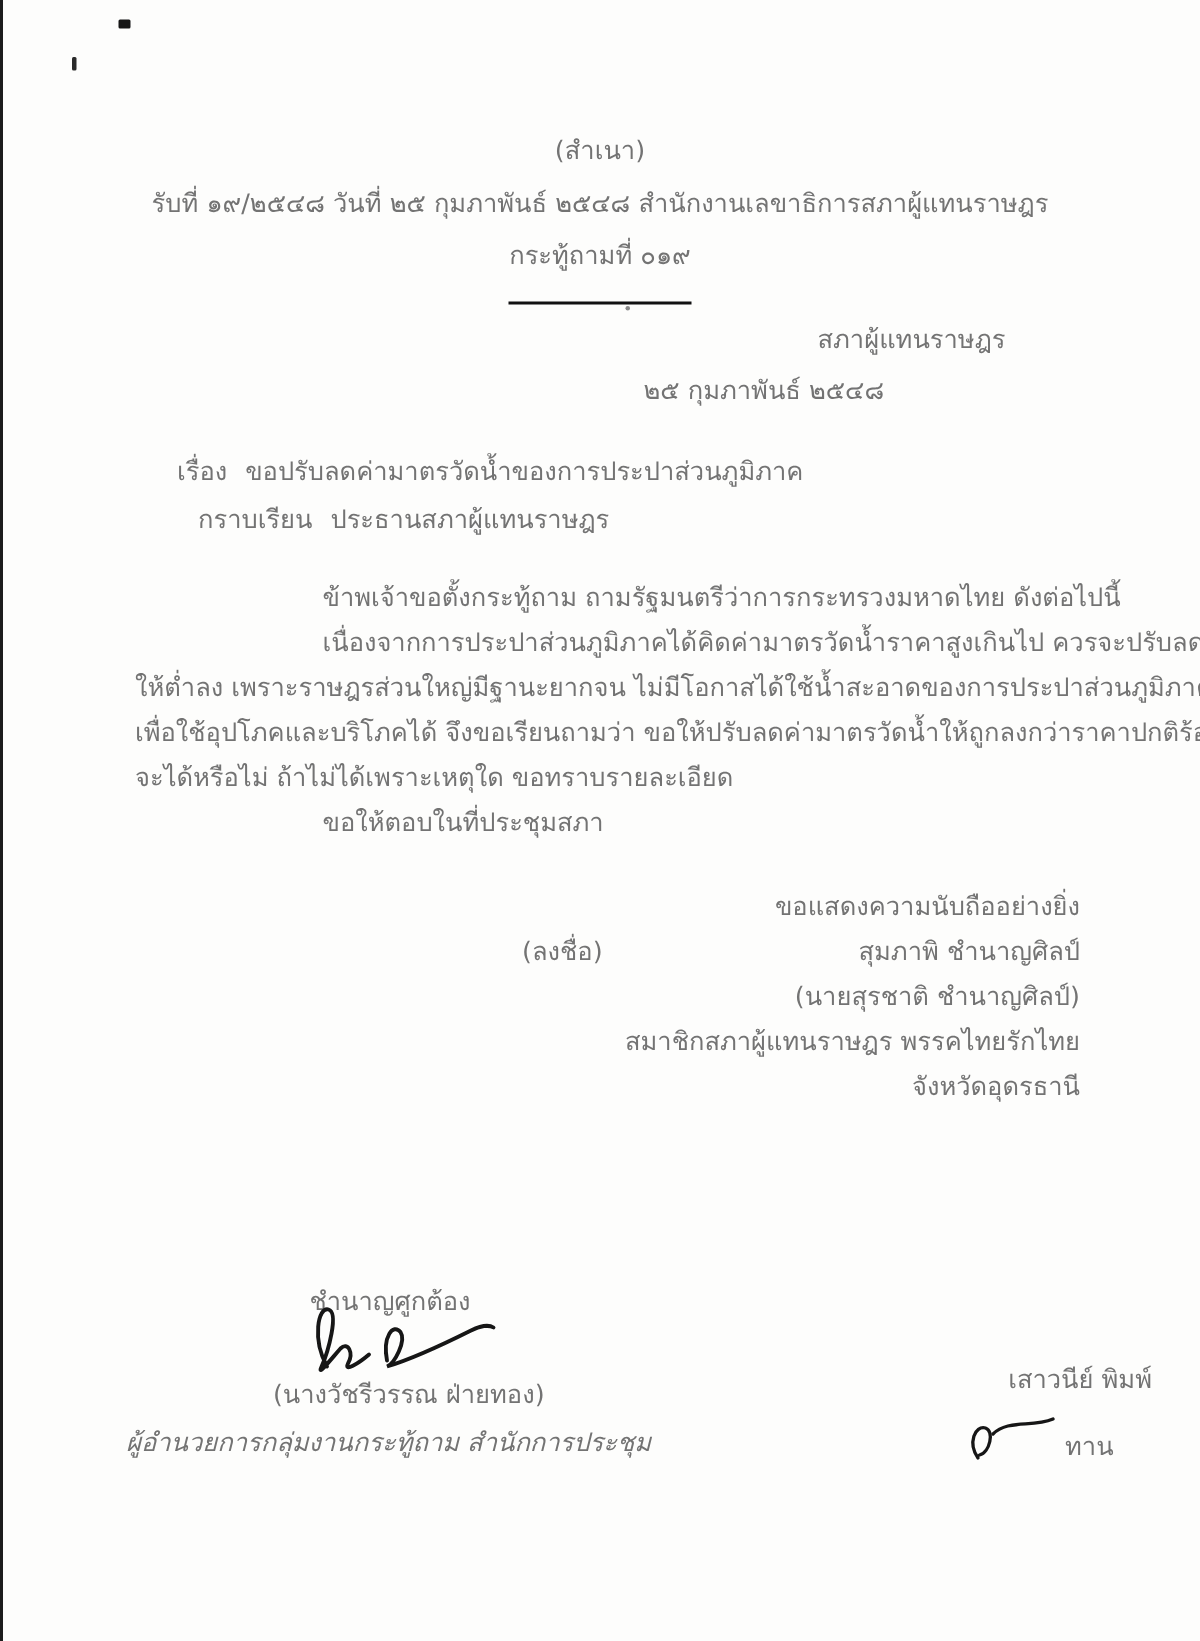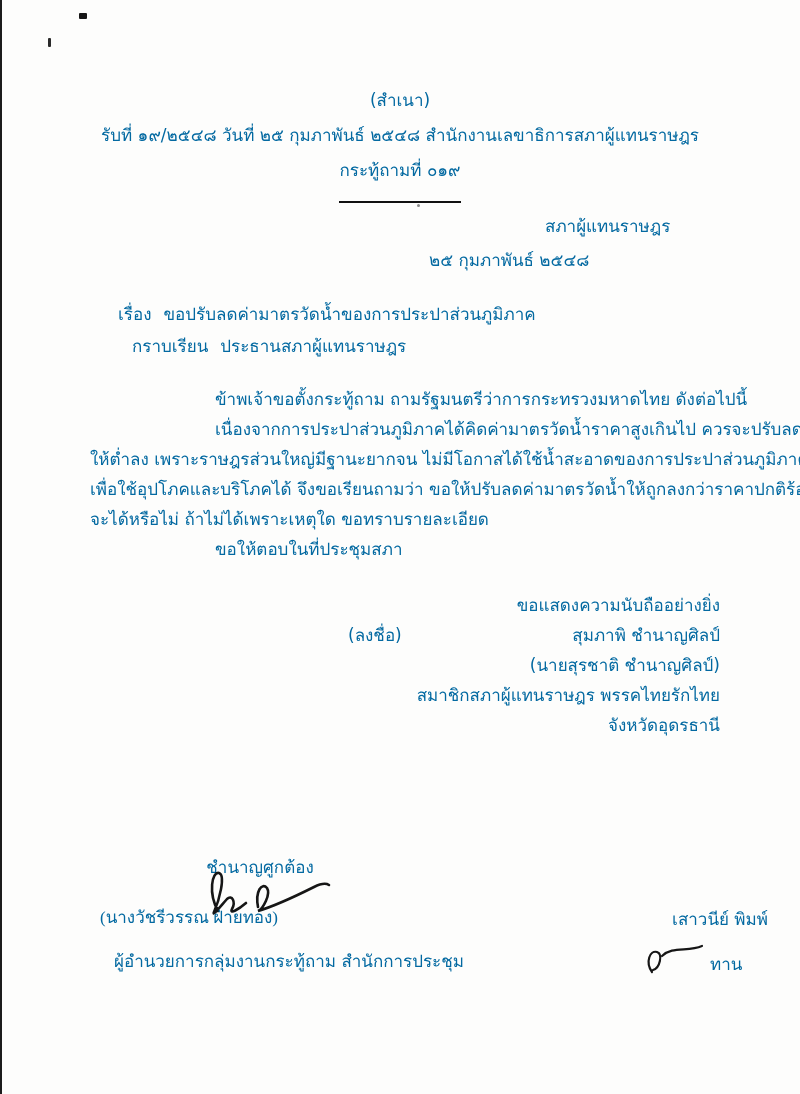--- a/index.html
+++ b/index.html
@@ -8,21 +8,21 @@
     background: #e8e8e8;
   }
   .page {
     position: relative;
     width: 800px;
     height: 1094px;
     margin: 0 auto;
     background: #fdfdfc;
     overflow: hidden;
     font-family: "DejaVu Sans", sans-serif;
-    color: #0369a1;
+    color: #737373;
     font-size: 17px;
   }
   .abs { position: absolute; }
   .centered { left: 0; width: 100%; text-align: center; }
   .line { white-space: nowrap; }
 
   
   .copy-label       { top: 86px;  }
   .receive-stamp    { top: 121px; }
   .question-number  { top: 156px; }
@@ -48,22 +48,22 @@
 
   
   .closing-block { left: 280px; top: 590px; width: 440px; text-align: right; }
   .closing-line  { height: 30px; line-height: 30px; position: relative; }
   .signed-label  { position: absolute; left: 68px; top: 0; }
 
   
   .cert-block  { left: 100px; top: 853px; width: 345px; text-align: center; }
   .cert-label  { position: absolute; left: 0; top: 0; width: 320px; text-align: center; }
   .cert-sig    { position: absolute; left: 102px; top: 12px; }
-  .cert-name   { position: absolute; left: 0; top: 50px; width: 345px; text-align: left; font-family: Liberation Serif, serif; }
-  .cert-title  { position: absolute; left: -16px; top: 94px; width: 380px; text-align: right; }
+  .cert-name   { position: absolute; left: 0; top: 62px; width: 345px; text-align: center; }
+  .cert-title  { position: absolute; left: -16px; top: 94px; width: 380px; text-align: left; font-style: italic; }
 
   
   .proof-block   { left: 638px; top: 905px; width: 130px; }
   .typist-line   { text-align: right; }
   .proof-row     { position: relative; height: 40px; margin-top: 8px; }
   .proof-scrib   { position: absolute; left: 2px; top: 2px; }
   .proof-checked { position: absolute; left: 72px; top: 10px; }
 
   
   .scan-edge-left {

